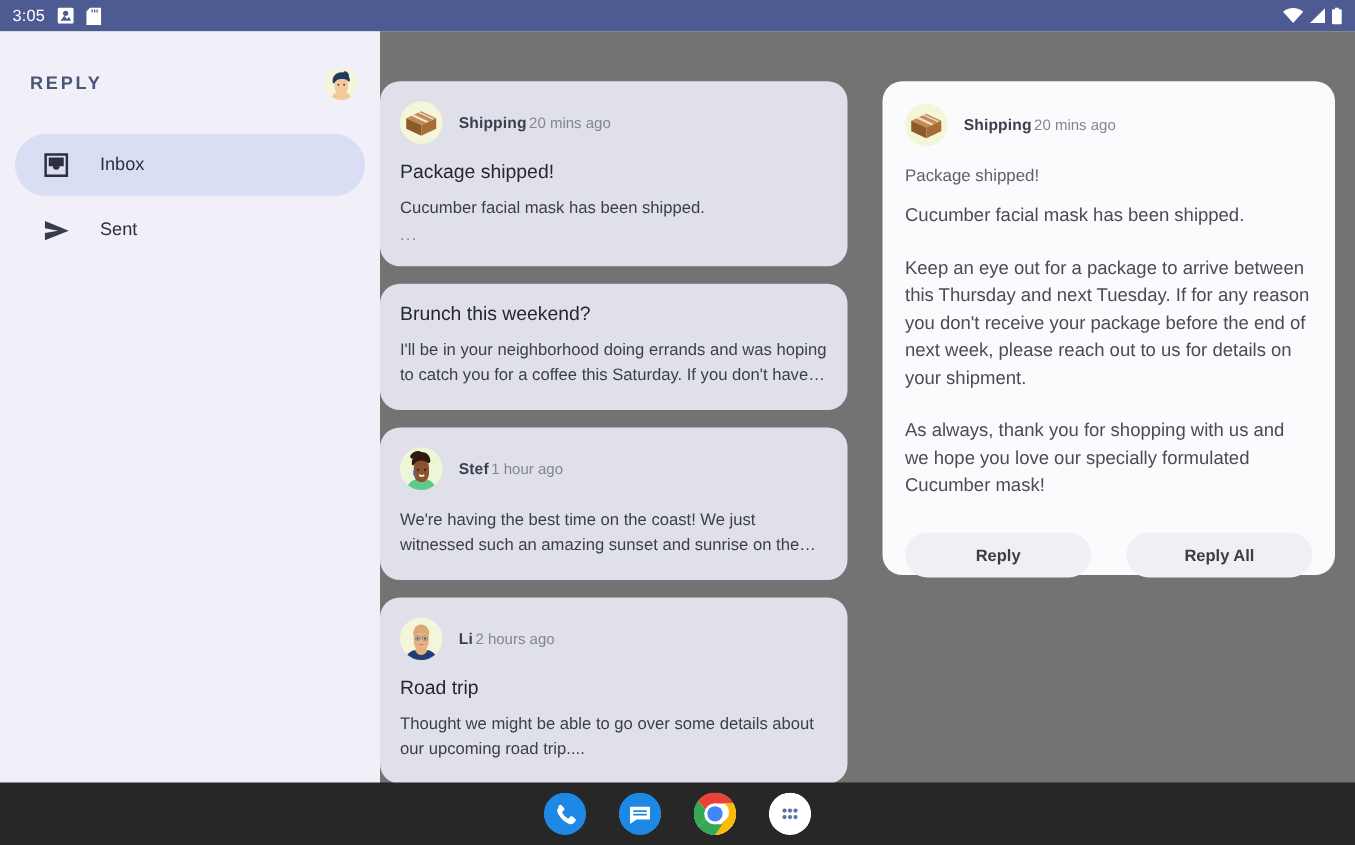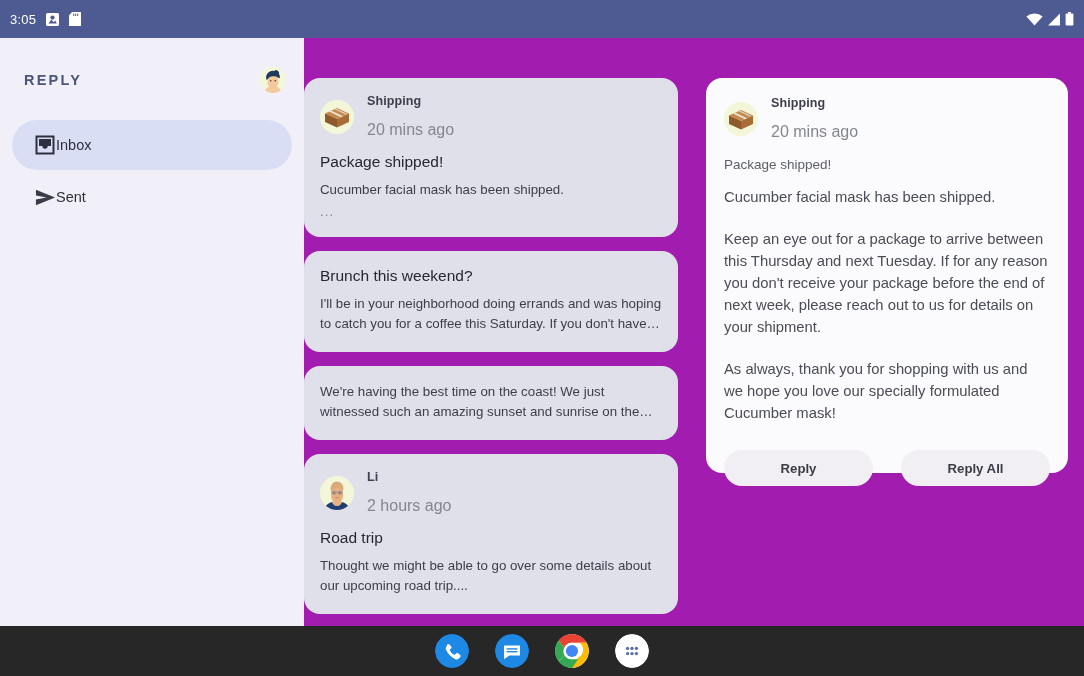--- a/index.html
+++ b/index.html
@@ -7,40 +7,40 @@
   body {
     width: 1084px;
     height: 676px;
     overflow: hidden;
     font-family: "Liberation Sans", sans-serif;
     background: #f1eff7;
   }
 
   
   #status-bar {
-    height: 38px;
+    height: 25px;
     background: #4e5b93;
     display: flex;
     align-items: center;
     justify-content: space-between;
     padding: 0 10px 0 10px;
     color: #ffffff;
     font-size: 13px;
   }
   .status-left { display: flex; align-items: center; gap: 10px; }
   .status-right { display: flex; align-items: center; gap: 4px; }
   #status-clock { font-size: 13px; letter-spacing: 0.2px; }
 
   .sb-icon { display: block; }
 
   
   #app {
     height: 624px;
     display: flex;
-    background: #a21caf;
+    background: #737373;
   }
 
   
   #sidebar {
     width: 304px;
     flex: 0 0 304px;
     padding-top: 14px;
     background: #f1eff7;
   }
   #sidebar-header {
@@ -74,20 +74,21 @@
     margin-bottom: 2px;
   }
   .nav-item.active { background: #dadef5; }
   .nav-icon {
     width: 22px; height: 22px;
     flex: 0 0 22px;
     display: flex; align-items: center; justify-content: center;
     color: #3a3c4a;
   }
   .nav-label {
+    margin-left: 24px;
     font-size: 14.5px;
     color: #2e3040;
   }
 
   
   #email-list {
     width: 388px;
     flex: 0 0 388px;
     padding-top: 40px;
     overflow: hidden;
@@ -108,29 +109,29 @@
     margin-bottom: 14px;
   }
   .avatar {
     width: 34px; height: 34px;
     border-radius: 50%;
     overflow: hidden;
     flex: 0 0 34px;
     background: #f3f6d8;
   }
   .avatar svg { display: block; }
-  .email-meta { display: flex; flex-direction: column; gap: 13px; }
+  .email-meta { display: flex; flex-direction: row; gap: 2px; }
   .email-sender {
     font-size: 12.5px;
     font-weight: bold;
     color: #3d3f4d;
     letter-spacing: 0.1px;
   }
   .email-time {
-    font-size: 16px;
+    font-size: 12px;
     color: #84868f;
   }
   .email-subject {
     font-size: 15.5px;
     color: #26272f;
     margin-bottom: 9px;
   }
   .email-preview {
     font-size: 13.3px;
     line-height: 20px;
@@ -322,20 +323,39 @@
       <div class="email-preview">Cucumber facial mask has been shipped.</div>
       <div class="email-ellipsis">...</div>
     </div>
 
     <div class="email-card">
       <div class="email-subject">Brunch this weekend?</div>
       <div class="email-preview clamp2">I'll be in your neighborhood doing errands and was hoping to catch you for a coffee this Saturday. If you don't have anythin…</div>
     </div>
 
     <div class="email-card">
+      <div class="email-head">
+        <span class="avatar">
+          <svg width="34" height="34" viewBox="0 0 34 34">
+            <circle cx="17" cy="17" r="17" fill="#eef6d8"></circle>
+            <path d="M5 34c1-6 5.6-9 12-9s11 3 12 9z" fill="#5fc98d"></path>
+            <path d="M11 16.5c0-5 2.6-8 6.2-8s6 3 6 8v3.6c0 4.6-2.6 7.6-6 7.6s-6.2-3-6.2-7.6z" fill="#8a5230"></path>
+            <path d="M9.4 13c0-5.4 3.4-9.4 7.8-9.4 4 0 6.6 2.6 7 6.2.3 2.6-.9 3.2-2.2 2.2-1.6-1.2-3.6-1.6-5.8-1.4-2.2.2-3.8 1.2-4.6 2.6-.9 1.5-2.2 1.2-2.2-0.2z" fill="#30190f"></path>
+            <path d="M8.2 6.5c1.6-2.6 4.6-4.2 7.6-3.6 1.6.3 2 1.4.6 1.8-2.4.7-4.6 1.9-6 3.6-.9 1.1-2.4.3-2.2-1.8z" fill="#30190f"></path>
+            <circle cx="14.4" cy="17.8" r="0.9" fill="#2a1a12"></circle>
+            <circle cx="20" cy="17.8" r="0.9" fill="#2a1a12"></circle>
+            <path d="M15.8 22.2c1 .8 2.2.8 3.2 0" stroke="#f5f1ee" stroke-width="1.4" fill="none" stroke-linecap="round"></path>
+            <rect x="10.4" y="18.2" width="1.5" height="4" rx="0.7" fill="#4a7fd6"></rect>
+          </svg>
+        </span>
+        <span class="email-meta">
+          <span class="email-sender">Stef</span>
+          <span class="email-time">1 hour ago</span>
+        </span>
+      </div>
       <div class="email-preview clamp2">We're having the best time on the coast! We just witnessed such an amazing sunset and sunrise on the beach. We're goi…</div>
     </div>
 
     <div class="email-card">
       <div class="email-head">
         <span class="avatar">
           <svg width="34" height="34" viewBox="0 0 34 34">
             <circle cx="17" cy="17" r="17" fill="#f3f6d8"></circle>
             <path d="M4 34c1.2-5.6 5.6-8.6 13-8.6s11.8 3 13 8.6z" fill="#1f3f73"></path>
             <path d="M12 26.4c1.4-1 3-1.4 5-1.4s3.6.4 5 1.4c-1.4 2.6-3 3.6-5 3.6s-3.6-1-5-3.6z" fill="#e8b183"></path>

